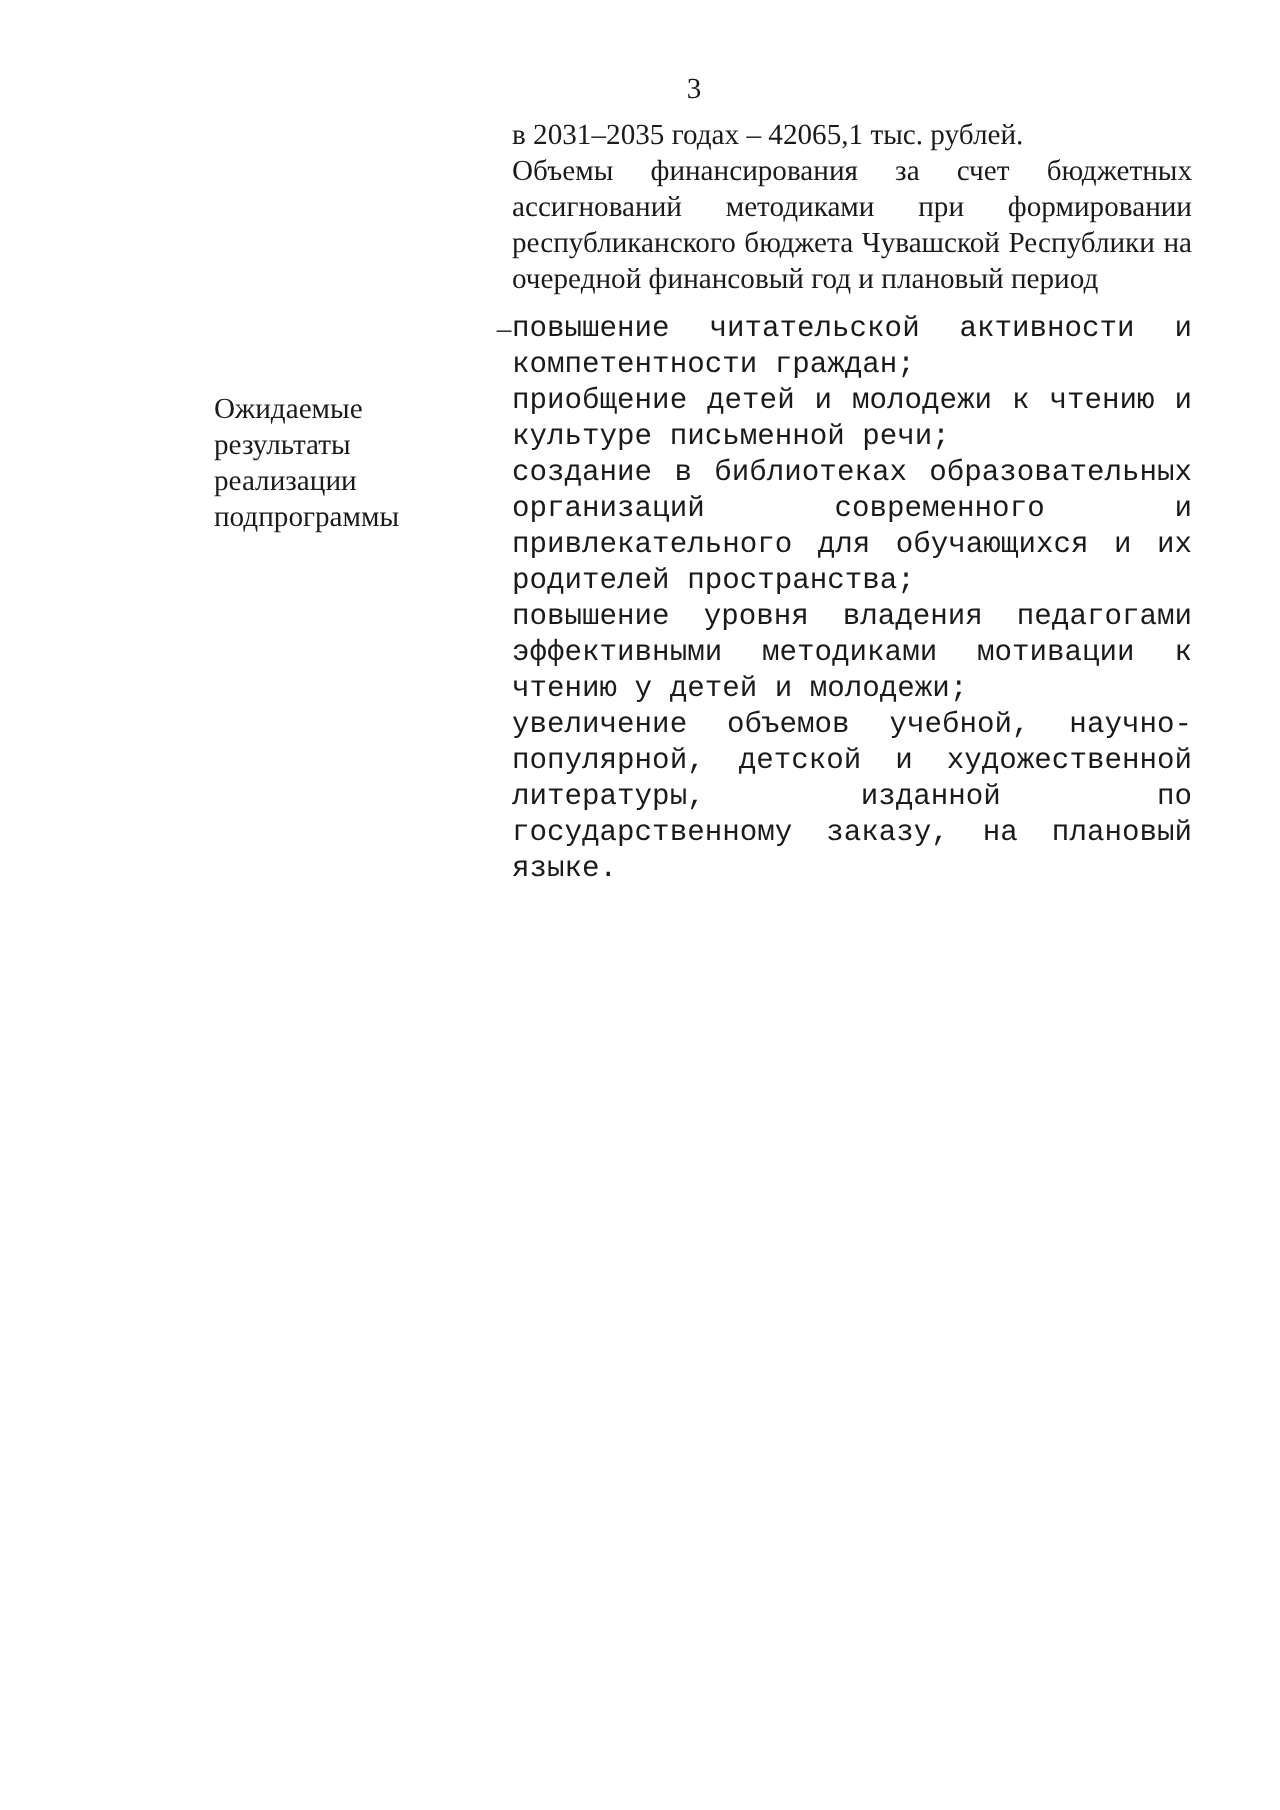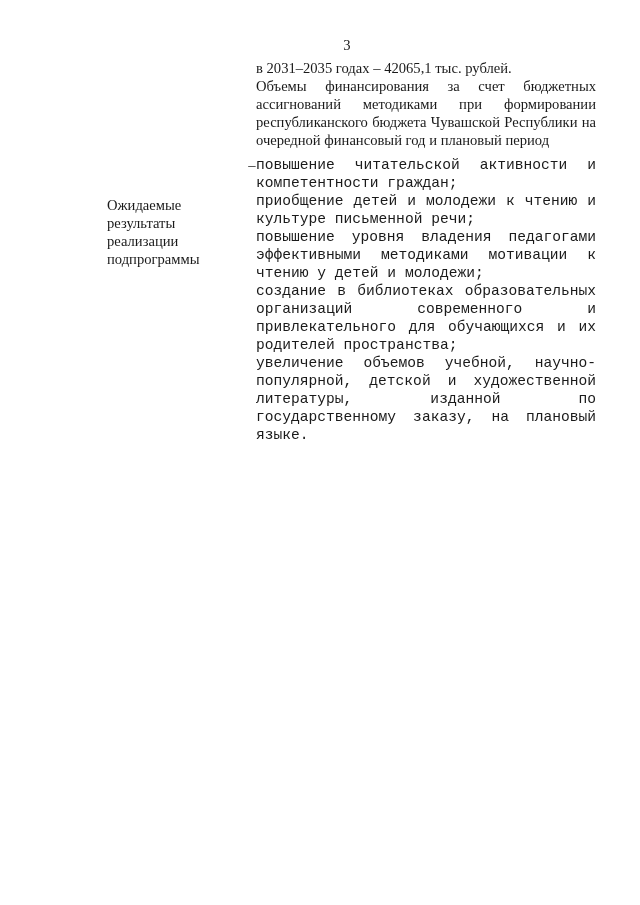--- a/index.html
+++ b/index.html
@@ -78,17 +78,17 @@
   <p class="para">в 2031–2035 годах – 42065,1 тыс. рублей.</p>
   <p class="para">Объемы финансирования за счет бюджетных ассигнований методиками при формировании республиканского бюджета Чувашской Республики на очередной финансовый год и плановый период</p>
 </div>
 
 <div class="row">
   <div class="row-label">Ожидаемые результаты реализации подпрограммы</div>
   <div class="row-dash">–</div>
   <div class="row-content">
     <p class="para">повышение читательской активности и компетентности граждан;</p>
     <p class="para">приобщение детей и молодежи к чтению и культуре письменной речи;</p>
+    <p class="para">создание в библиотеках образовательных организаций современного и привлекательного для обучающихся и их родителей пространства;</p>
     <p class="para">повышение уровня владения педагогами эффективными методиками мотивации к чтению у детей и молодежи;</p>
-    <p class="para">создание в библиотеках образовательных организаций современного и привлекательного для обучающихся и их родителей пространства;</p>
     <p class="para">увеличение объемов учебной, научно-популярной, детской и художественной литературы, изданной по государственному заказу, на плановый языке.</p>
   </div>
 </div>
 
 </body></html>

